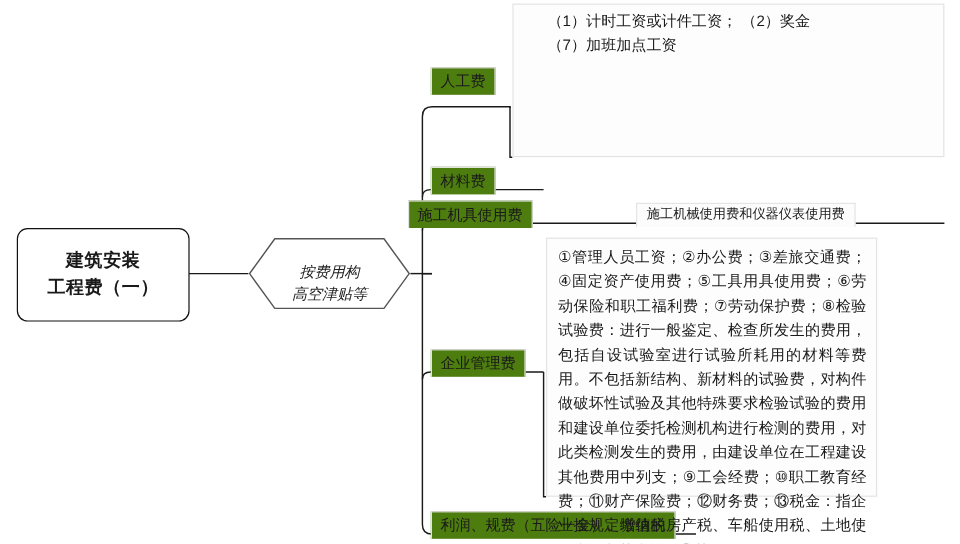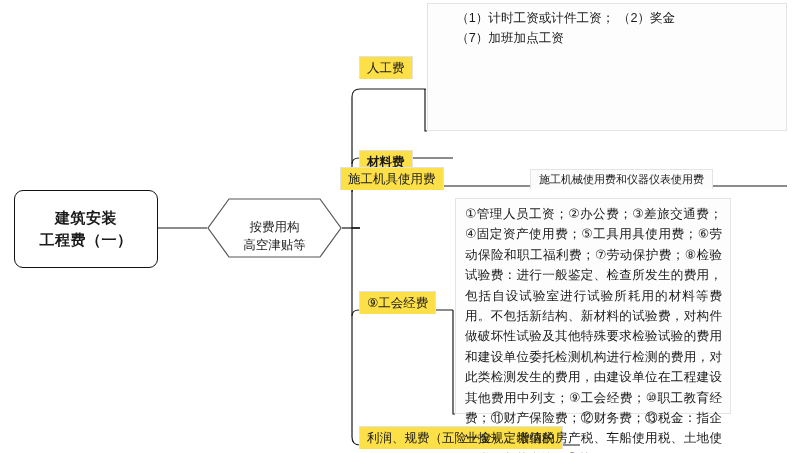--- a/index.html
+++ b/index.html
@@ -56,20 +56,21 @@
   }
   .root-node .l { display: block; white-space: nowrap; }
 
   
   .hex-wrap {
     position: absolute;
     left: 207px;
     top: 198px;
     width: 135px;
     height: 76px;
+    font-style: italic;
   }
   .hex-wrap svg { position: absolute; left: 0; top: 0; }
   .hex-wrap svg polygon {
     fill: #ffffff;
     stroke: #555;
     stroke-width: 1.2;
   }
   .hex-label {
     position: absolute;
     inset: 0;
@@ -78,21 +79,21 @@
     align-items: center;
     justify-content: center;
     font-size: 12.5px;
     line-height: 1.45;
     color: #222;
   }
 
   
   .branch-label {
     position: absolute;
-    background: #fde047;
+    background: #4d7c0f;
     border: 1px solid #e2e2e2;
     border-bottom: none;
     padding: 2px 7px 1px 7px;
     font-size: 12.5px;
     line-height: 1.5;
     color: #1a1a1a;
     white-space: nowrap;
     box-sizing: border-box;
   }
 
@@ -184,25 +185,25 @@
       <polygon points="22,1 113,1 134,30 113,59 22,59 1,30"></polygon>
     </svg>
     <div class="hex-label">
       <span>按费用构</span>
       <span>高空津贴等</span>
     </div>
   </div>
 
   <div class="branch-label" style="left:359px; top:56px;">人工费</div>
 
-  <div class="branch-label" style="left:359px; top:150px;font-weight:bold;">材料费</div>
+  <div class="branch-label" style="left:359px; top:139px;">材料费</div>
 
   <div class="branch-label" style="left:340px; top:167px;">施工机具使用费</div>
 
-  <div class="branch-label" style="left:359px; top:291px;">⑨工会经费</div>
+  <div class="branch-label" style="left:359px; top:291px;">企业管理费</div>
 
   <div class="branch-label" style="left:359px; top:426px;">利润、规费（五险一金）、增值税</div>
 
   <div class="content-box" id="box-labor">
     <div class="indent">（1）计时工资或计件工资； （2）奖金</div>
     <div class="indent">（7）加班加点工资</div>
   </div>
 
   <div class="content-box" id="box-machine">
     <span class="inner">施工机械使用费和仪器仪表使用费</span>

